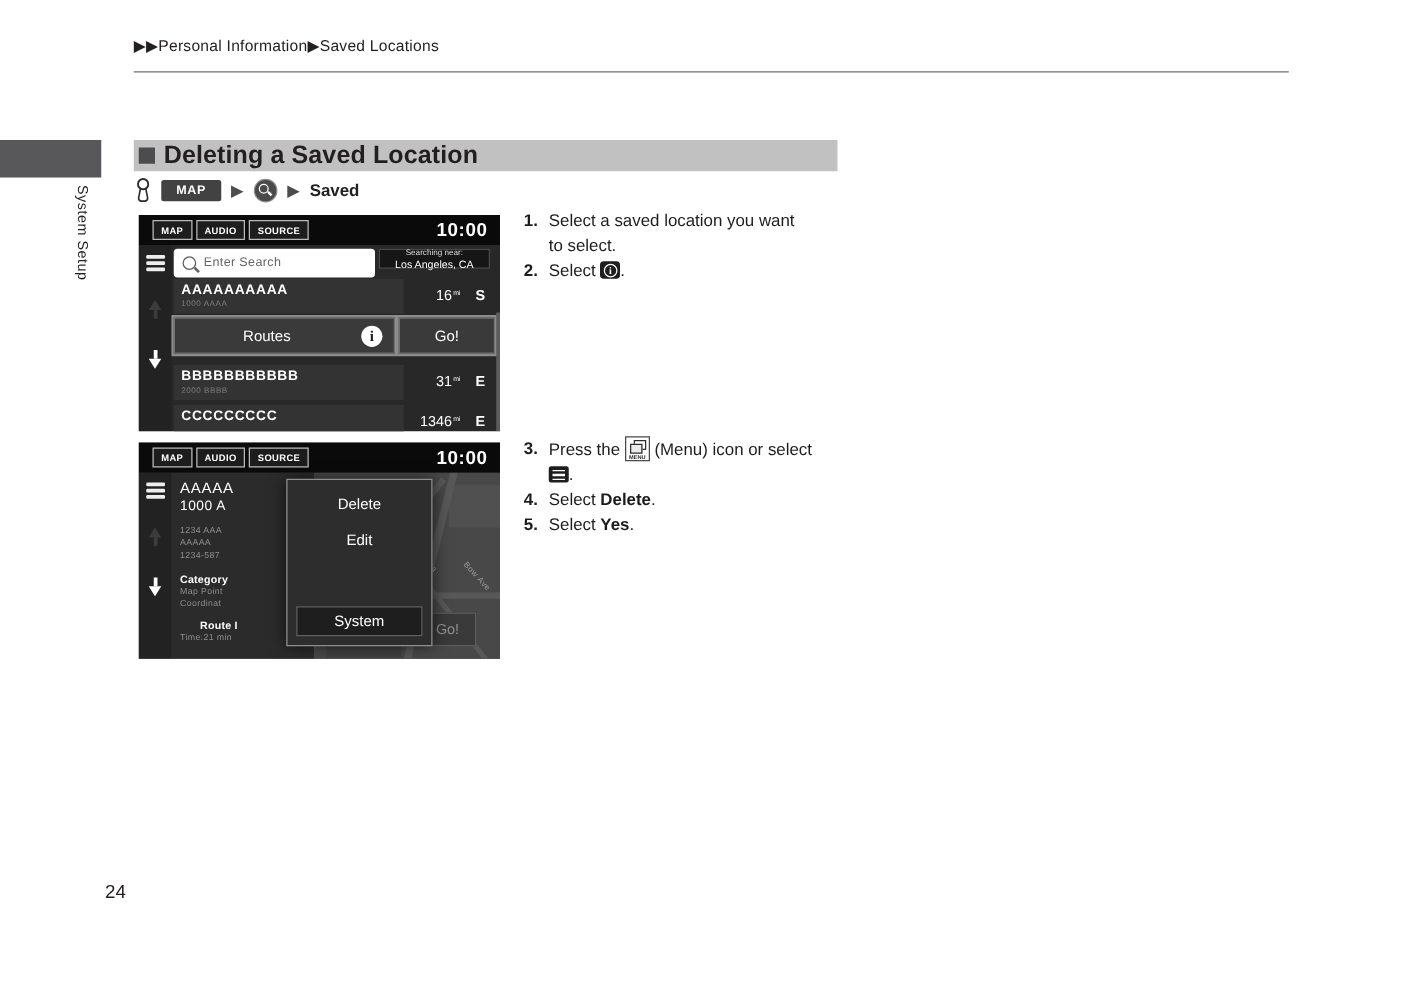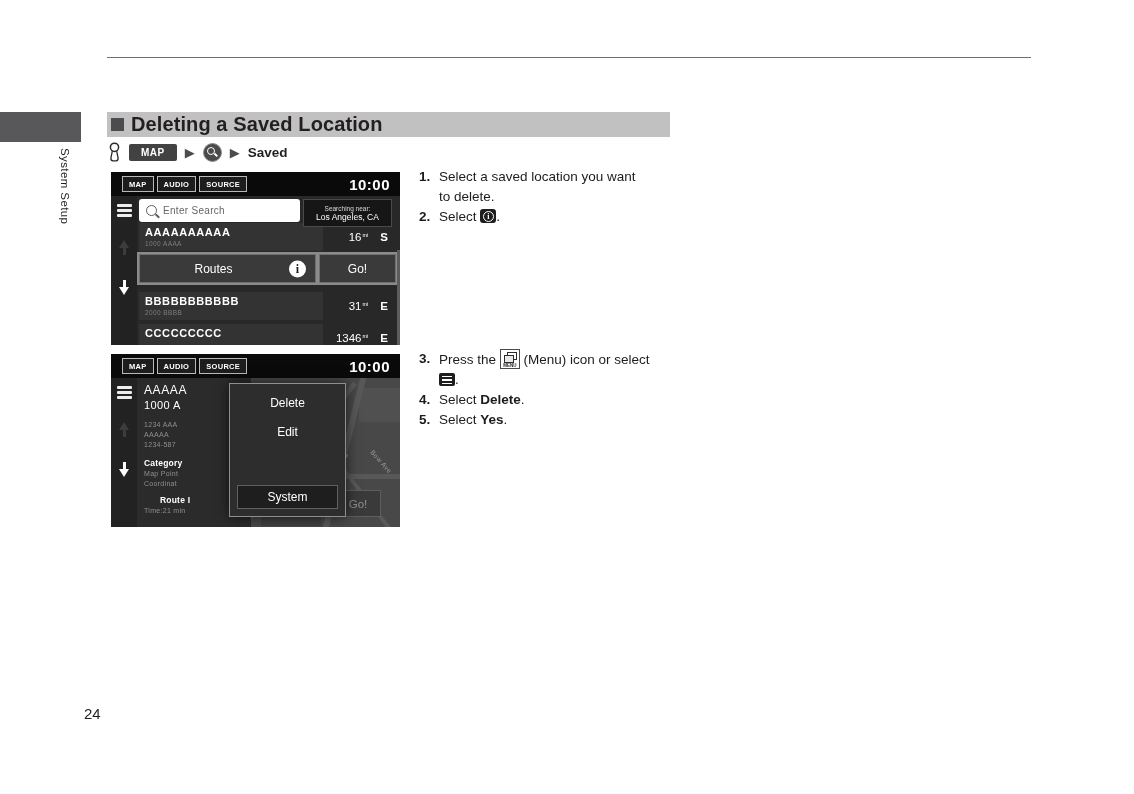--- a/index.html
+++ b/index.html
@@ -52,21 +52,21 @@
   .arr-dn::before {content:""; position:absolute; left:3.5px; top:0; width:3px; height:7px; background:#fff;}
   .arr-dn::after {content:""; position:absolute; left:0; bottom:0; border-left:5px solid transparent;
                   border-right:5px solid transparent; border-top:8px solid #fff;}
 
   
   .searchbox {position:absolute; left:28px; top:27px; width:161px; height:23px; background:#fff;
               border-radius:3px; display:flex; align-items:center; padding-left:7px; box-sizing:border-box; z-index:2;}
   .mag {width:9px; height:9px; border:1.6px solid #5e5e5e; border-radius:50%; position:relative; margin-right:6px; flex:0 0 auto;}
   .mag::after {content:""; position:absolute; right:-4px; bottom:-2px; width:5px; height:1.8px; background:#5e5e5e; transform:rotate(45deg);}
   .search-ph {color:#666; font-size:10px; letter-spacing:.3px; white-space:nowrap;}
-  .nearbox {position:absolute; left:192px; top:27px; width:89px; height:28px; background:#161616; border:1px solid #4a4a4a;
+  .nearbox {position:absolute; left:192px; top:27px; width:89px; height:16px; background:#161616; border:1px solid #4a4a4a;
             box-sizing:border-box; display:flex; flex-direction:column; align-items:center; justify-content:center; z-index:2;}
   .near1 {font-size:6.5px; color:#dcdcdc; line-height:7px;}
   .near2 {font-size:8.5px; color:#fff; line-height:10px;}
 
   .lrow {position:absolute; left:28px; right:4px; height:28px;}
   .namebox {position:absolute; left:0; top:0; width:184px; height:100%; background:#333333;
             box-sizing:border-box; padding:3px 0 0 6px; overflow:hidden;}
   .nm {color:#fff; font-size:11px; font-weight:bold; letter-spacing:.6px; line-height:13px; white-space:nowrap;}
   .sb {color:#7e7e7e; font-size:6.5px; margin-top:1px; letter-spacing:.4px;}
   .dist {position:absolute; right:8px; top:50%; transform:translateY(-50%); display:flex; align-items:baseline; color:#fff;}
@@ -142,20 +142,21 @@
   .menu-word {position:absolute; left:0; right:0; bottom:0; font-size:4.5px; font-weight:bold; text-align:center;
               color:#1d1d1d; letter-spacing:0; line-height:5.5px;}
   .burger-chip {width:16px; height:13px; background:#1e1e1e; border-radius:2px; box-sizing:border-box; padding:2.6px 2.6px;}
   .burger-chip i {display:block; height:1.8px; background:#fff; margin-bottom:1.7px;}
 </style>
 </head>
 <body>
 
 <div class="page">
 
+  <div class="breadcrumb">▶▶Personal Information▶Saved Locations</div>
   <div class="top-rule"></div>
 
   <div class="side-tab"></div>
   <div class="side-label">System Setup</div>
 
   <div class="section-bar">
     <span class="section-sq"></span>
     <span class="section-title">Deleting a Saved Location</span>
   </div>
 
@@ -297,21 +298,21 @@
       <span class="arr arr-up"></span>
       <span class="arr arr-dn"></span>
     </div>
   </div>
 
   <div class="steps blk1">
     <div class="step">
       <span class="num">1.</span>
       <span class="txt">
         <span>Select a saved location you want</span><br>
-        <span>to delete.</span>
+        <span>to select.</span>
       </span>
     </div>
     <div class="step">
       <span class="num">2.</span>
       <span class="txt">
         <span>Select </span><span class="chip info-chip"><span class="cir">i</span></span><span>.</span>
       </span>
     </div>
   </div>
 

